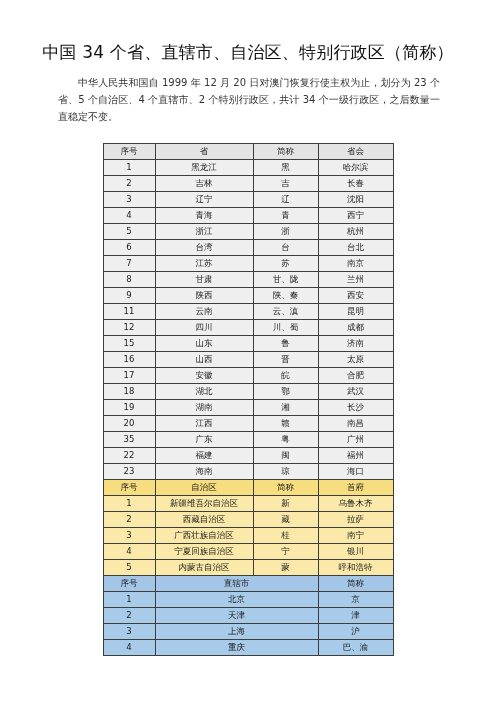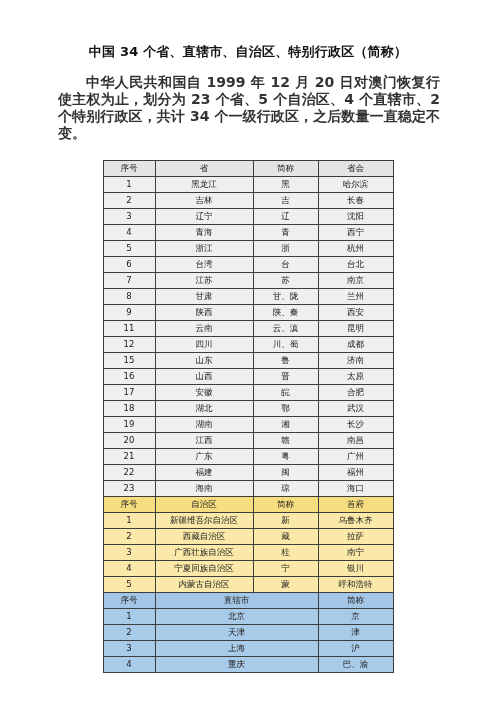--- a/index.html
+++ b/index.html
@@ -17,36 +17,35 @@
   .page {
     position: relative;
     width: 496px;
     height: 702px;
     box-sizing: border-box;
   }
   .doc-title {
     margin: 0;
     padding: 44px 0 0 0;
     text-align: center;
-    font-size: 13px;
-    font-weight: bold;
+    font-size: 17px;
+    font-weight: normal;
     letter-spacing: 0.2px;
     line-height: 16px;
     color: #111111;
   }
   .intro {
     margin: 0;
     padding: 14px 56px 0 58px;
-    font-size: 14px;
+    font-size: 10px;
     line-height: 17px;
     text-align: justify;
     text-justify: inter-ideograph;
     text-indent: 2em;
     color: #333333;
-    font-weight: bold;
   }
   .table-wrap {
     padding: 18px 0 0 0;
     display: flex;
     justify-content: center;
   }
   table.admin {
     border-collapse: collapse;
     width: 290px;
     table-layout: fixed;
@@ -196,21 +195,21 @@
             <td>湘</td>
             <td>长沙</td>
           </tr>
           <tr class="prov-row">
             <td>20</td>
             <td>江西</td>
             <td>赣</td>
             <td>南昌</td>
           </tr>
           <tr class="prov-row">
-            <td>21</td>
+            <td>35</td>
             <td>广东</td>
             <td>粤</td>
             <td>广州</td>
           </tr>
           <tr class="prov-row">
             <td>22</td>
             <td>福建</td>
             <td>闽</td>
             <td>福州</td>
           </tr>

